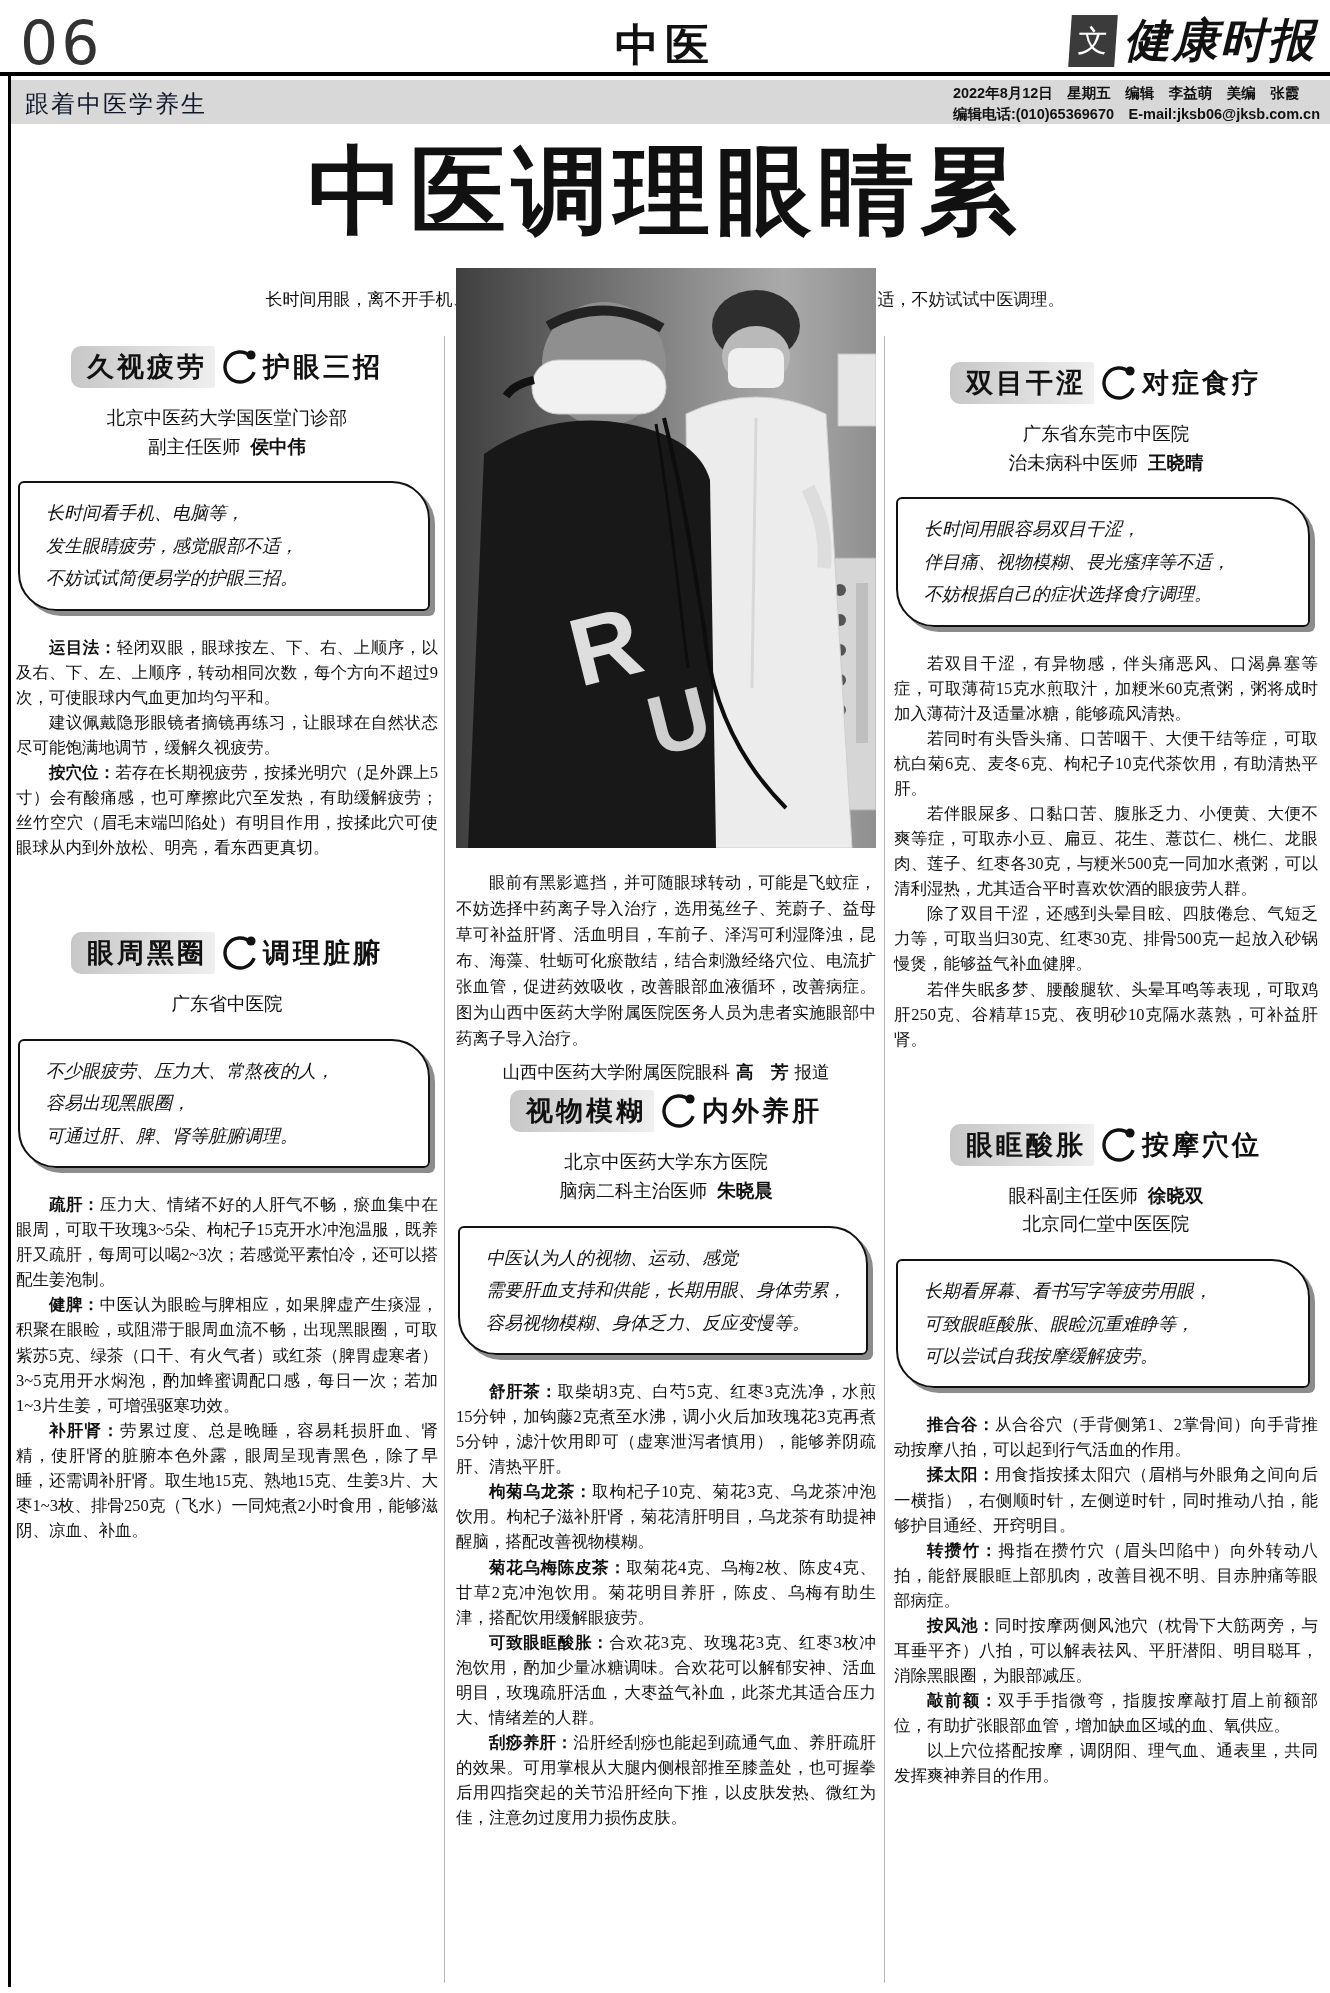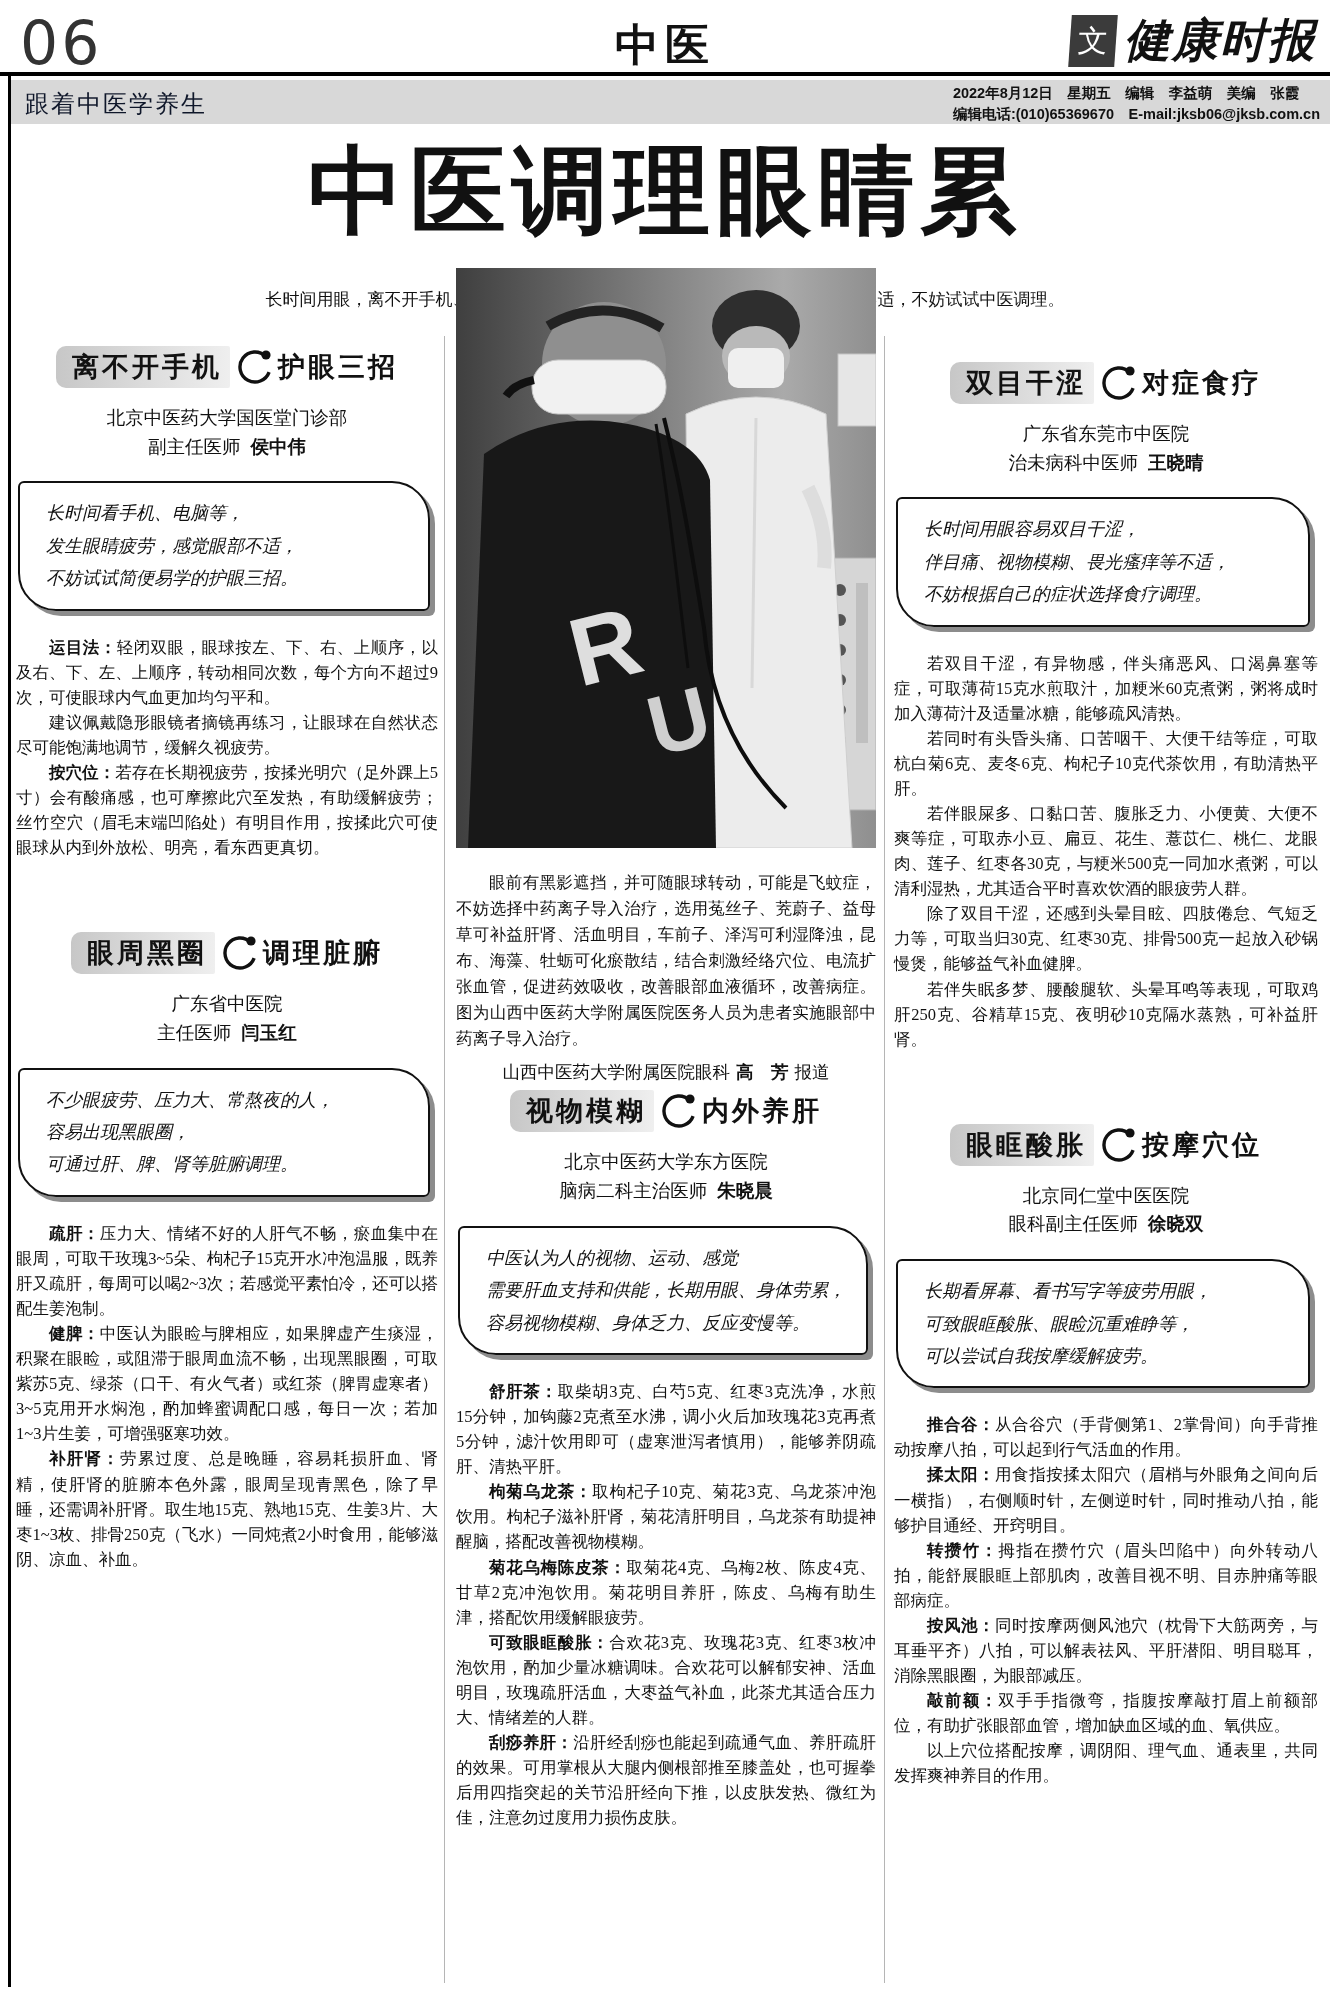--- a/index.html
+++ b/index.html
@@ -79,21 +79,21 @@
   <div class="deck">长时间用眼，离不开手机、电脑等，可出现黑眼圈、视物模糊、双眼干涩酸胀等不适，不妨试试中医调理。</div>
 
   <div class="left-edge"></div>
   <div class="vdiv vdiv-1"></div>
   <div class="vdiv vdiv-2"></div>
 
   <div class="col col-left">
 
     <section class="section">
       <div class="section-head">
-        <span class="tag">离不开手机</span>
+        <span class="tag">久视疲劳</span>
         <svg class="arc" viewBox="0 0 40 40">
             <path d="M30.6 9.4 A15 15 0 1 0 34.1 25.1" fill="none" stroke="#111" stroke-width="3.4"></path>
             <circle cx="31" cy="8" r="4.6" fill="#111"></circle>
           </svg>
         <span class="subtitle">护眼三招</span>
       </div>
       <div class="aff">
         <div>北京中医药大学国医堂门诊部</div>
         <div><span>副主任医师</span><span class="name">侯中伟</span></div>
       </div>
@@ -113,21 +113,20 @@
       <div class="section-head">
         <span class="tag">眼周黑圈</span>
         <svg class="arc" viewBox="0 0 40 40">
             <path d="M30.6 9.4 A15 15 0 1 0 34.1 25.1" fill="none" stroke="#111" stroke-width="3.4"></path>
             <circle cx="31" cy="8" r="4.6" fill="#111"></circle>
           </svg>
         <span class="subtitle">调理脏腑</span>
       </div>
       <div class="aff">
         <div>广东省中医院</div>
-        <div><span>主任医师</span><span class="name">闫玉红</span></div>
       </div>
       <div class="intro-box">
         <div>不少眼疲劳、压力大、常熬夜的人，</div>
         <div>容易出现黑眼圈，</div>
         <div>可通过肝、脾、肾等脏腑调理。</div>
       </div>
       <div class="body-text">
         <p><span class="lead">疏肝：</span><span>压力大、情绪不好的人肝气不畅，瘀血集中在眼周，可取干玫瑰3~5朵、枸杞子15克开水冲泡温服，既养肝又疏肝，每周可以喝2~3次；若感觉平素怕冷，还可以搭配生姜泡制。</span></p>
         <p><span class="lead">健脾：</span><span>中医认为眼睑与脾相应，如果脾虚产生痰湿，积聚在眼睑，或阻滞于眼周血流不畅，出现黑眼圈，可取紫苏5克、绿茶（口干、有火气者）或红茶（脾胃虚寒者）3~5克用开水焖泡，酌加蜂蜜调配口感，每日一次；若加1~3片生姜，可增强驱寒功效。</span></p>
         <p><span class="lead">补肝肾：</span><span>劳累过度、总是晚睡，容易耗损肝血、肾精，使肝肾的脏腑本色外露，眼周呈现青黑色，除了早睡，还需调补肝肾。取生地15克、熟地15克、生姜3片、大枣1~3枚、排骨250克（飞水）一同炖煮2小时食用，能够滋阴、凉血、补血。</span></p>
@@ -241,22 +240,22 @@
     <section class="section">
       <div class="section-head">
         <span class="tag">眼眶酸胀</span>
         <svg class="arc" viewBox="0 0 40 40">
             <path d="M30.6 9.4 A15 15 0 1 0 34.1 25.1" fill="none" stroke="#111" stroke-width="3.4"></path>
             <circle cx="31" cy="8" r="4.6" fill="#111"></circle>
           </svg>
         <span class="subtitle">按摩穴位</span>
       </div>
       <div class="aff">
+        <div><span>眼科副主任医师</span><span class="name">徐晓双</span></div>
         <div>北京同仁堂中医医院</div>
-        <div><span>眼科副主任医师</span><span class="name">徐晓双</span></div>
       </div>
       <div class="intro-box">
         <div>长期看屏幕、看书写字等疲劳用眼，</div>
         <div>可致眼眶酸胀、眼睑沉重难睁等，</div>
         <div>可以尝试自我按摩缓解疲劳。</div>
       </div>
       <div class="body-text">
         <p><span class="lead">推合谷：</span><span>从合谷穴（手背侧第1、2掌骨间）向手背推动按摩八拍，可以起到行气活血的作用。</span></p>
         <p><span class="lead">揉太阳：</span><span>用食指按揉太阳穴（眉梢与外眼角之间向后一横指），右侧顺时针，左侧逆时针，同时推动八拍，能够护目通经、开窍明目。</span></p>
         <p><span class="lead">转攒竹：</span><span>拇指在攒竹穴（眉头凹陷中）向外转动八拍，能舒展眼眶上部肌肉，改善目视不明、目赤肿痛等眼部病症。</span></p>

